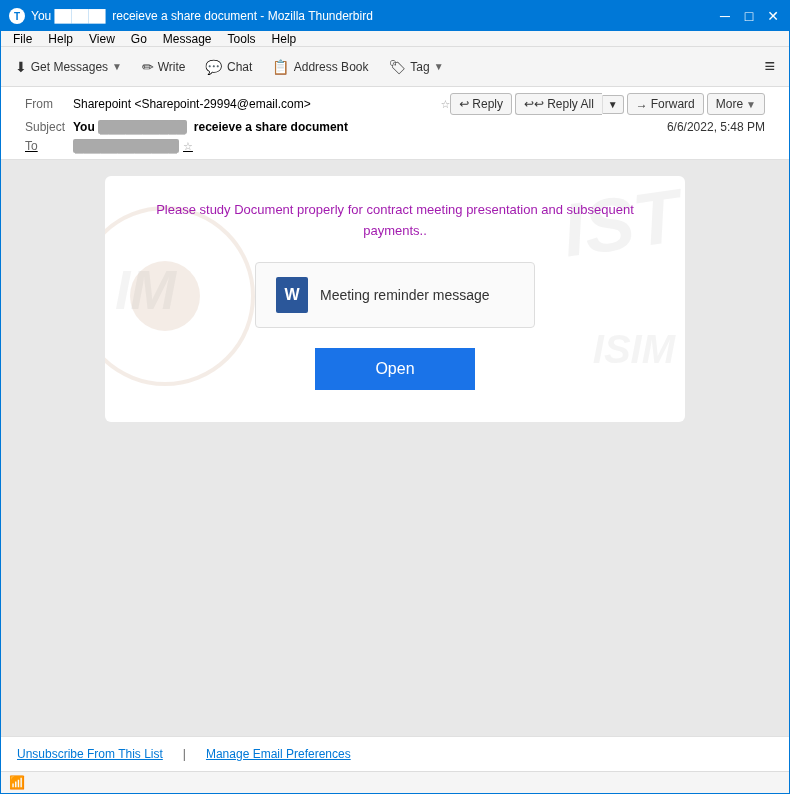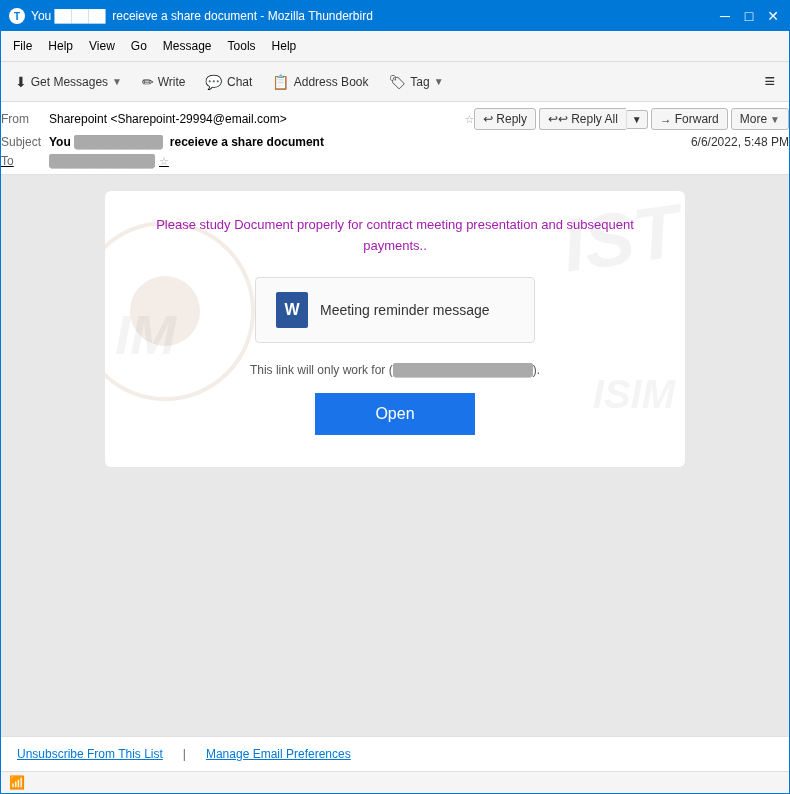--- a/index.html
+++ b/index.html
@@ -58,21 +58,21 @@
       display: flex;
       align-items: center;
       justify-content: center;
       color: white;
       font-size: 14px;
       cursor: pointer;
     }
     
     .menu-bar {
       background: #f5f5f5;
-      height: 31px;
+      height: 16px;
       display: flex;
       align-items: center;
       padding: 0 4px;
       border-bottom: 1px solid #ddd;
       flex-shrink: 0;
     }
     .menu-item {
       padding: 2px 8px;
       font-size: 12px;
       cursor: pointer;
@@ -109,21 +109,21 @@
       padding: 4px 8px;
       background: transparent;
       border: none;
       cursor: pointer;
       font-size: 18px;
       color: #333;
     }
     
     .msg-header {
       background: #fff;
-      padding: 4px 0;
+      padding: 4px 24px;
       border-bottom: 1px solid #e0e0e0;
       flex-shrink: 0;
     }
     .msg-header-row {
       display: flex;
       align-items: center;
       padding: 2px 0;
       font-size: 12px;
     }
     .msg-header-label {
@@ -436,23 +436,20 @@
 
 
       <div class="email-body-section">
         <p class="email-body-text">Please study Document properly for contract meeting presentation and subsequent payments..</p>
 
         <div class="doc-link-box">
           <div class="word-icon"></div>
           <span class="doc-link-name">Meeting reminder message</span>
         </div>
 
-        <p class="link-note">
-          <span>This link will only work for (</span><span style="background:#aaa;color:#aaa;border-radius:2px;padding:0 2px">████████████████</span><span>).</span>
-        </p>
 
         <button class="open-btn">Open</button>
       </div>
     </div>
   </div>
 
   <div class="msg-footer">
     <div class="footer-links">
       <span class="footer-link">Unsubscribe From This List</span>
       <span class="footer-sep">|</span>

